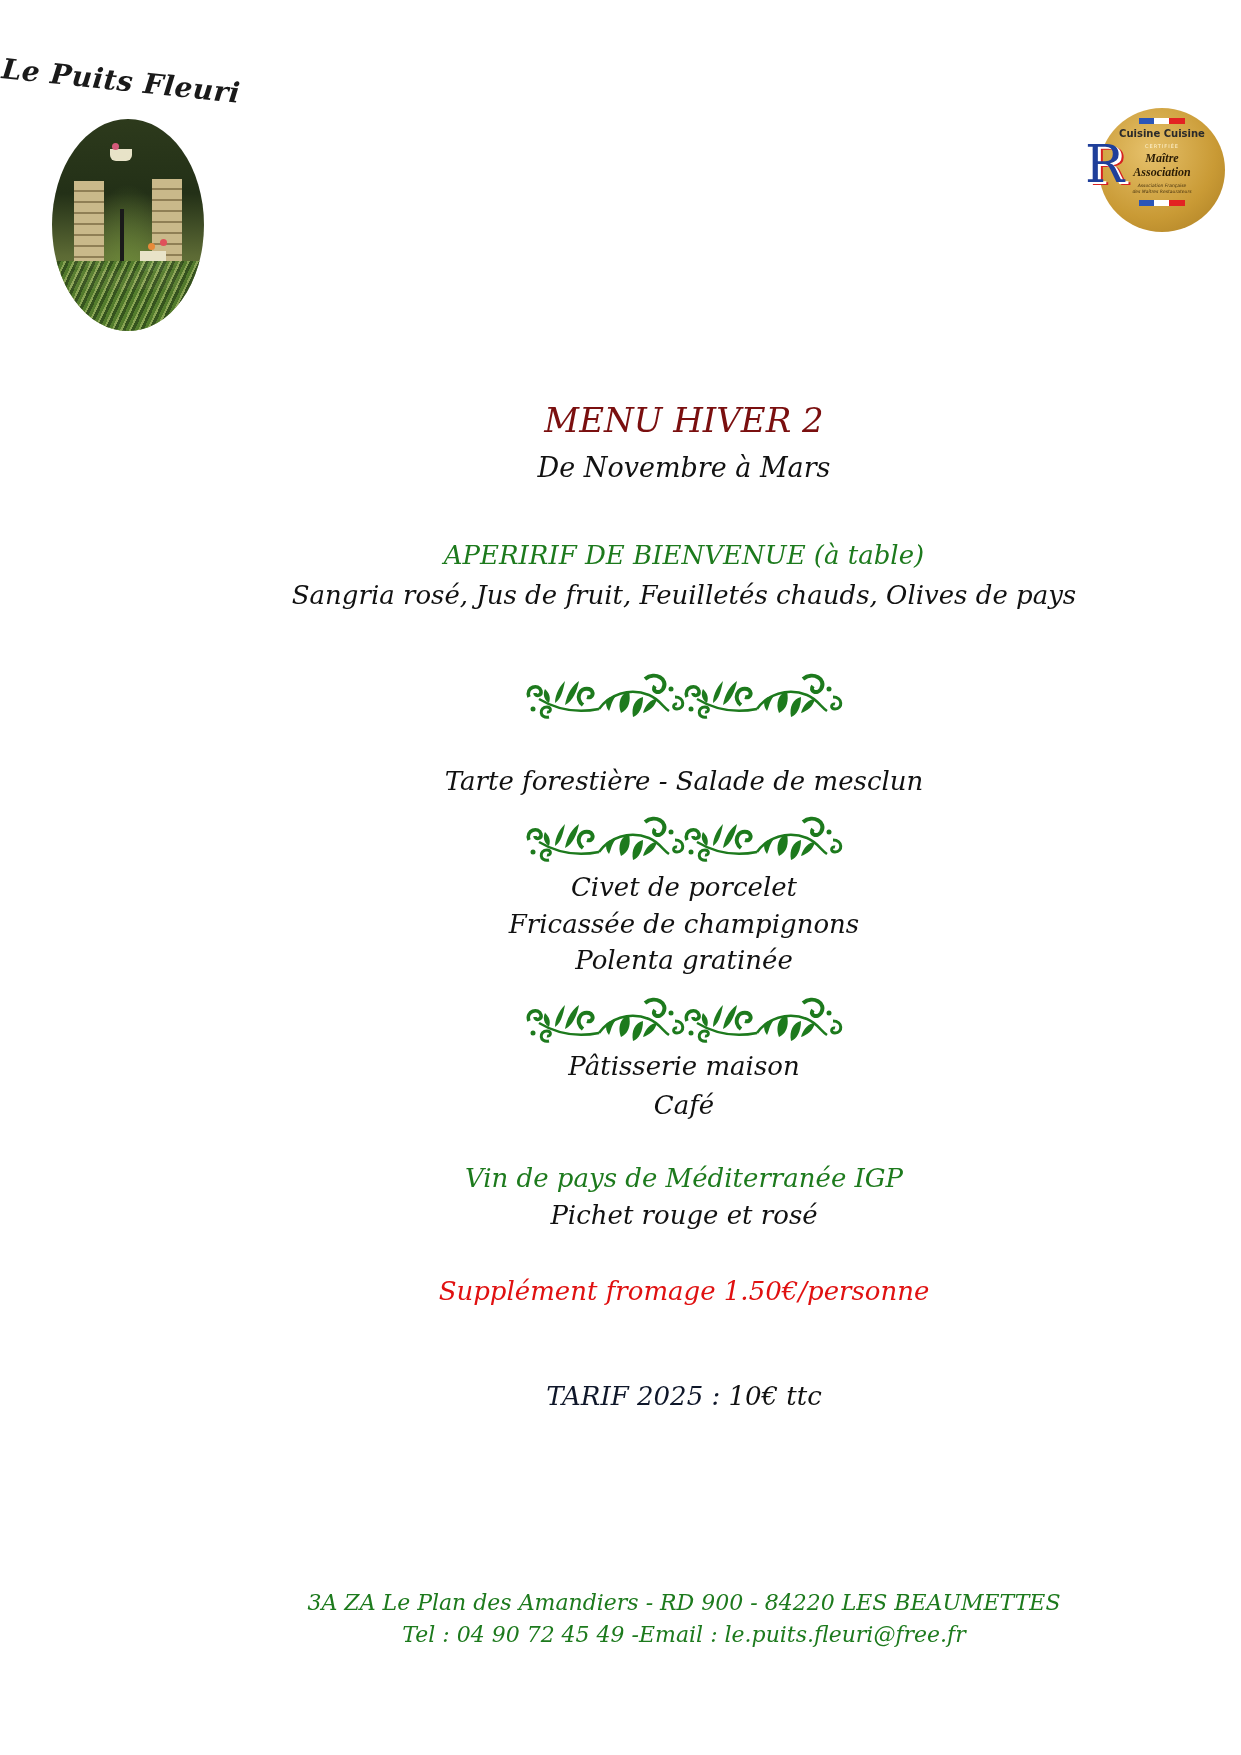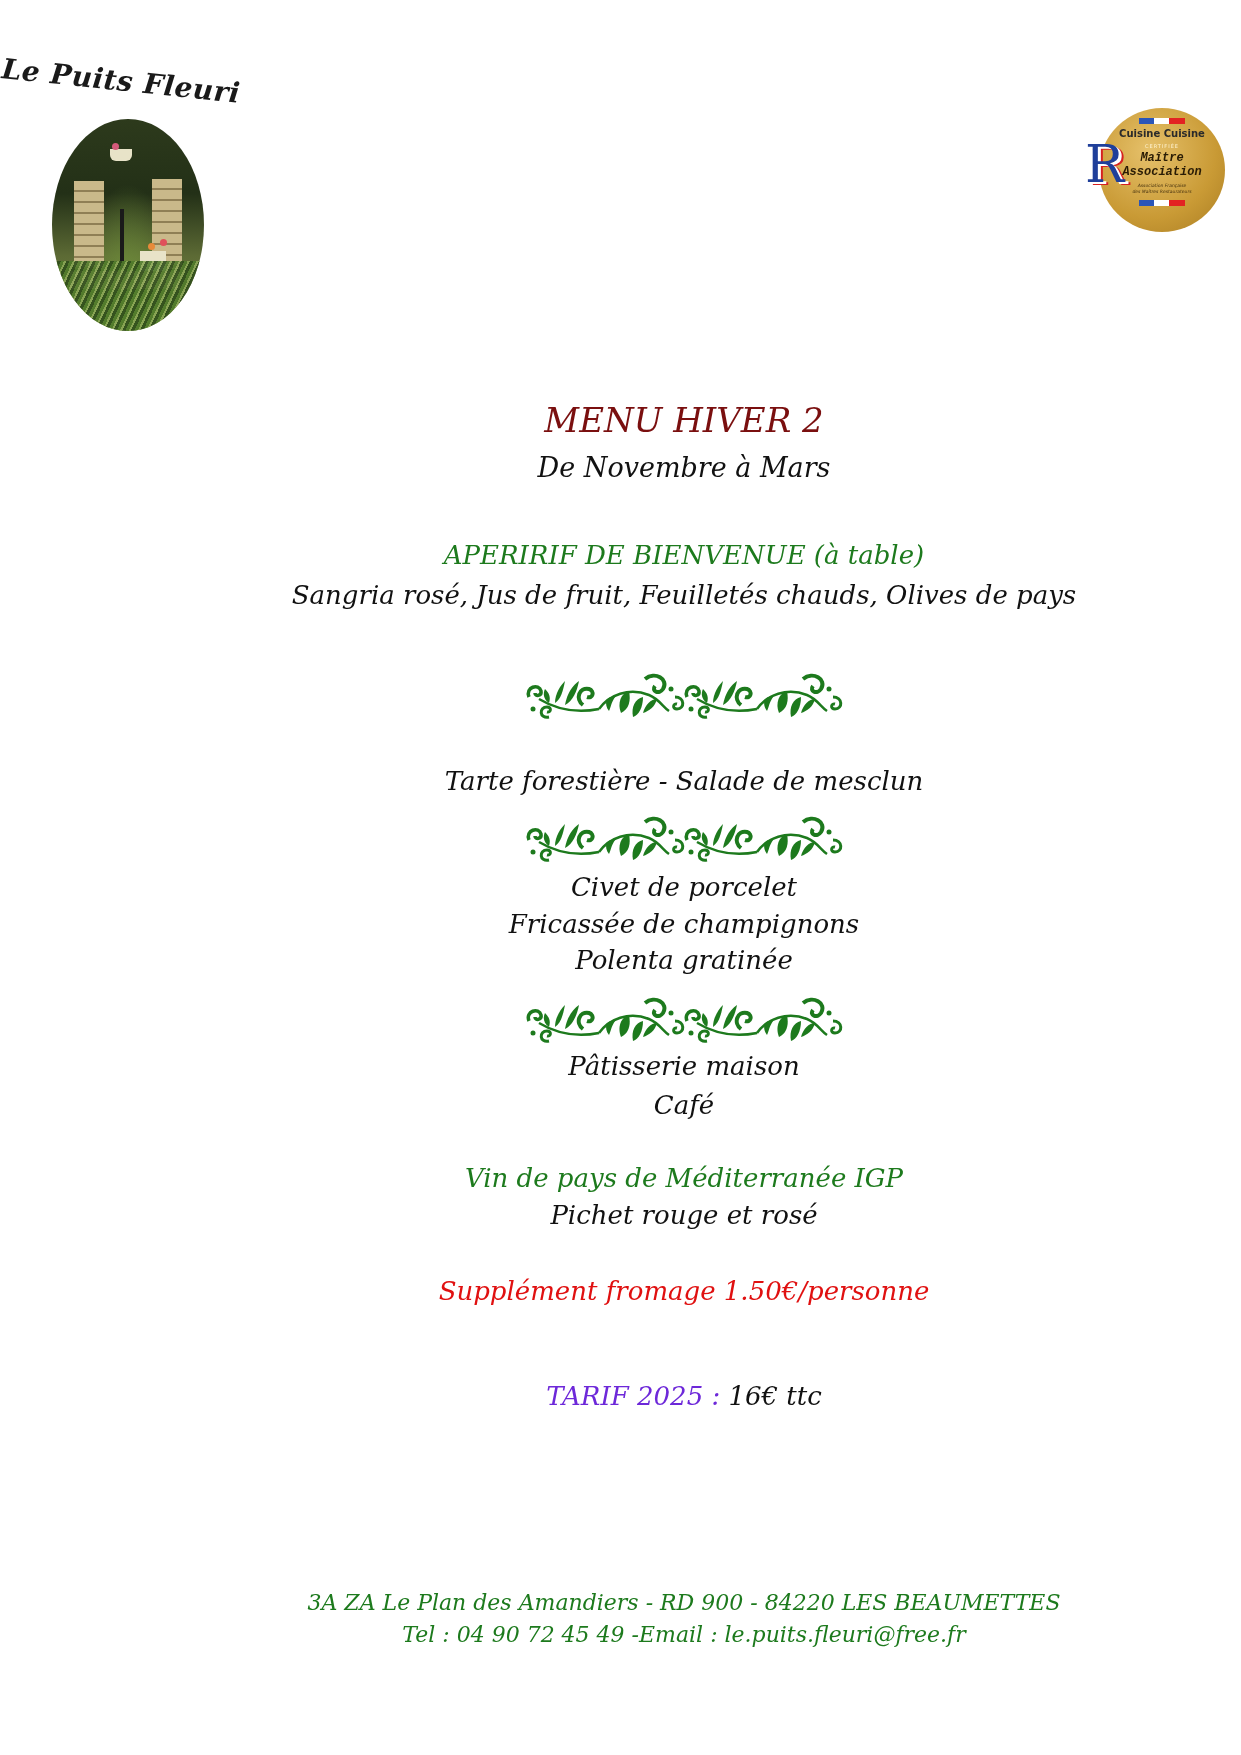--- a/index.html
+++ b/index.html
@@ -5,21 +5,21 @@
   html, body { margin:0; padding:0; background:#ffffff; }
   body { width:1241px; height:1755px; position:relative; overflow:hidden;
          font-family:"DejaVu Serif", serif; }
   .abs { position:absolute; }
   .line { position:absolute; left:0; width:1241px; text-align:center; font-style:italic;
           white-space:nowrap; font-family:"DejaVu Serif", serif; }
   .black { color:#111111; }
   .green { color:#1d7a1d; }
   .maroon { color:#7a0f0f; }
   .red { color:#e01010; }
-  .teal { color:#6d28d9;text-align:center; }
+  .teal { color:#0f172a;text-align:center; }
 
   #logo-text { left:2px; top:52px; font-family:"DejaVu Serif", serif; font-style:italic;
                font-weight:bold; font-size:28px; color:#1a1a1a; transform:rotate(6deg);
                transform-origin:left center; letter-spacing:0.5px; }
   #logo-photo { left:52px; top:119px; width:152px; height:212px; border-radius:50%;
                 overflow:hidden;
                 background:
                   radial-gradient(ellipse at 50% 85%, #6f8f3a 0%, rgba(80,110,40,0.0) 45%),
                   linear-gradient(180deg,#2d3a1c 0%, #233017 35%, #5d6b35 65%, #7c8c45 100%); }
   .pillar { position:absolute; background:repeating-linear-gradient(180deg,#c9b98a 0 9px,#8f7f55 9px 11px); }
@@ -30,21 +30,21 @@
 
   #badge { left:1085px; top:108px; width:140px; height:120px; }
   #badge .disc { position:absolute; left:14px; top:0; width:126px; height:124px; border-radius:50%;
                  background:radial-gradient(circle at 40% 35%, #e6c16b 0%, #c99a35 60%, #a97c22 100%); }
   .flag { position:absolute; width:46px; height:6px; left:54px;
           background:linear-gradient(90deg,#2b55b8 0 33%,#ffffff 33% 66%,#e32222 66% 100%); }
   .b-t1 { position:absolute; left:14px; width:126px; text-align:center; font-family:"DejaVu Sans", sans-serif;
           font-weight:bold; font-size:10px; color:#2a2a2a; }
   .b-t2 { position:absolute; left:14px; width:126px; text-align:center; font-family:"DejaVu Sans", sans-serif;
           font-size:5px; color:#fff3d0; letter-spacing:1px; }
-  .b-t3 { position:absolute; left:14px; width:126px; text-align:center; font-family:Liberation Mono, monospace;
+  .b-t3 { position:absolute; left:14px; width:126px; text-align:center; font-family:Liberation Serif, serif;
           font-style:italic; font-weight:bold; font-size:12px; color:#2a1c05; line-height:13px; }
   .b-t4 { position:absolute; left:14px; width:126px; text-align:center; font-family:"DejaVu Sans", sans-serif;
           font-style:italic; font-size:4.5px; color:#4a3510; line-height:6px; }
   .r-mark { position:absolute; left:0; top:30px; font-family:"DejaVu Serif", serif; font-size:52px;
             color:#1f3f9a; text-shadow:3px 2px 0 #ffffff, 5px 3px 0 #d62020; line-height:52px; }
 
   .ornament { position:absolute; left:509px; width:352px; height:54px; }
 </style>
 </head>
 <body>
@@ -129,17 +129,17 @@
 
 <div class="line black" style="top:1051px;font-size:26px;left:84px;width:1200px;">Pâtisserie maison</div>
 <div class="line black" style="top:1090px;font-size:26px;left:84px;width:1200px;">Café</div>
 
 <div class="line green" style="top:1163px;font-size:26px;left:84px;width:1200px;">Vin de pays de Méditerranée IGP</div>
 <div class="line black" style="top:1200px;font-size:26px;left:84px;width:1200px;">Pichet rouge et rosé</div>
 
 <div class="line red" style="top:1276px;font-size:26px;left:84px;width:1200px;">Supplément fromage 1.50€/personne</div>
 
 <div class="line" style="top:1381px;font-size:26px;left:84px;width:1200px;">
-  <span class="teal">TARIF 2025 : </span><span class="black">16€ ttc</span>
+  <span class="teal">TARIF 2025 : </span><span class="black">10€ ttc</span>
 </div>
 
 <div class="line green" style="top:1590px;font-size:22px;left:84px;width:1200px;">3A ZA Le Plan des Amandiers - RD 900 - 84220 LES BEAUMETTES</div>
 <div class="line green" style="top:1622px;font-size:22px;left:84px;width:1200px;">Tel : 04 90 72 45 49 -Email : le.puits.fleuri@free.fr</div>
 
 </body></html>

